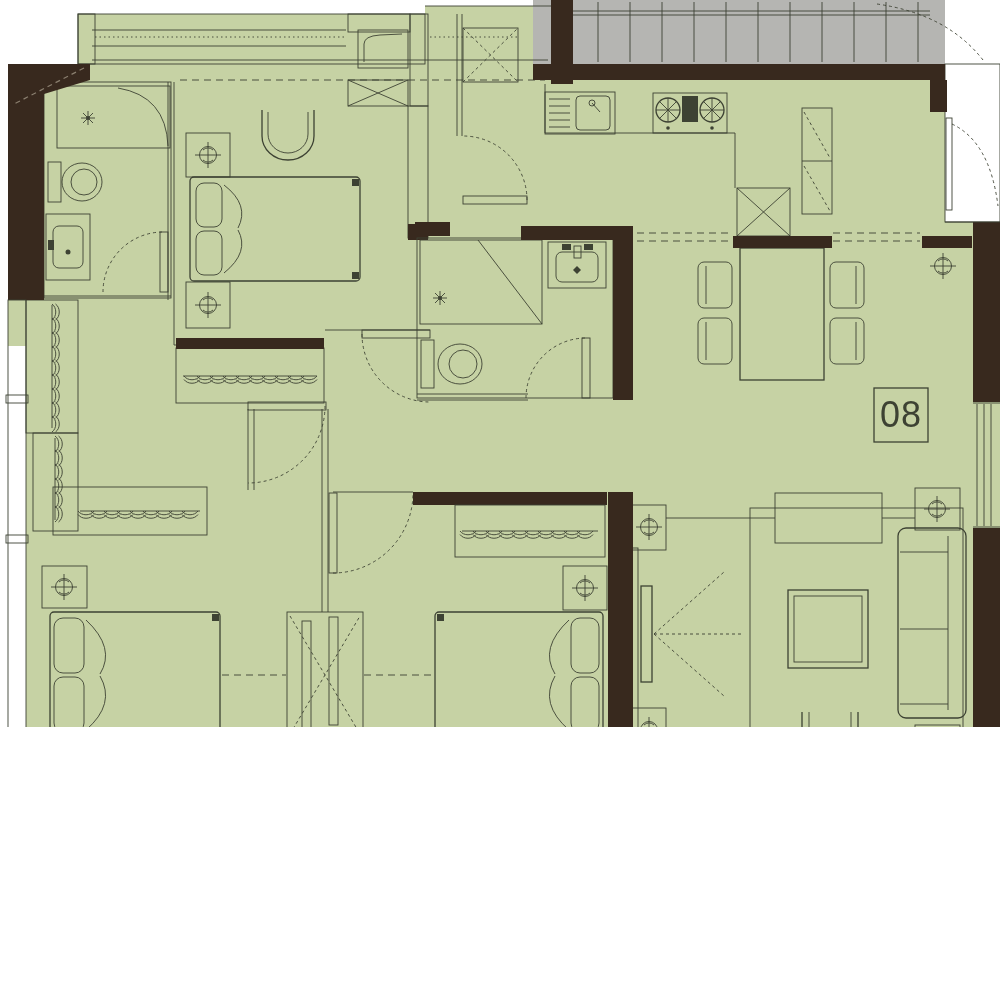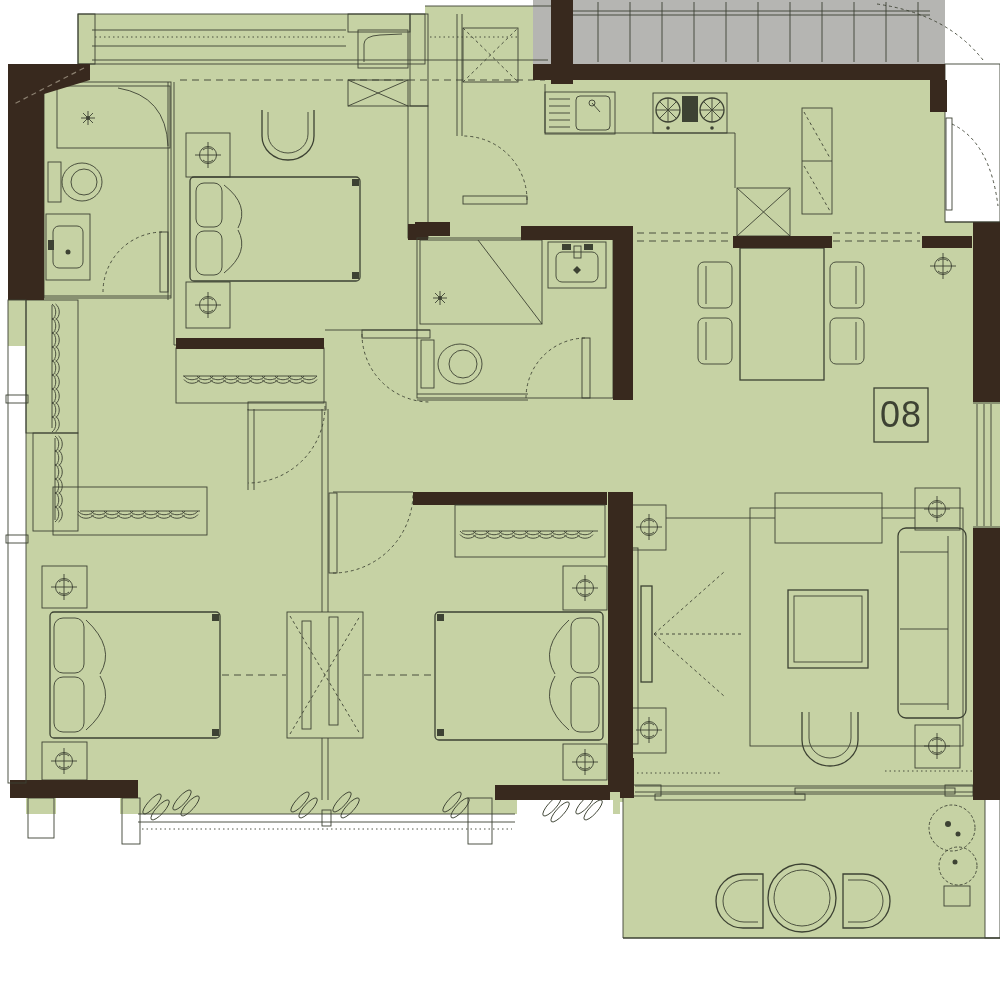--- a/index.html
+++ b/index.html
@@ -1,16 +1,16 @@
 <!DOCTYPE html>
 <html style="--c-floor: #c6d2a4; --c-wall: #38291e; --c-stair: #b5b5b2; --c-line: #3d4233; --c-hatch: #55503f; --c-white: #ffffff; --c-dash_light: #8a7f6f; --c-text: #3d4233;"><head>
 <meta charset="utf-8">
 <style>
   html,body{margin:0;padding:0;background:#ffffff;}
-  .page{position:relative;width:1000px;height:981px;background:var(--c-white,#fff);overflow:hidden;
+  .page{position:relative;width:1000px;height:727px;background:var(--c-white,#fff);overflow:hidden;
         font-family:"Liberation Sans", sans-serif;}
   svg{position:absolute;left:0;top:0;}
   .floor{fill:var(--c-floor);}
   .stair{fill:var(--c-stair);}
   .wall{fill:var(--c-wall);}
   .white{fill:var(--c-white);}
   .ln{stroke:var(--c-line);fill:none;stroke-width:1.3;}
   .lnt{stroke:var(--c-line);fill:none;stroke-width:0.9;}
   .dash{stroke-dasharray:7 5;}
   .dash2{stroke-dasharray:3 3;}

